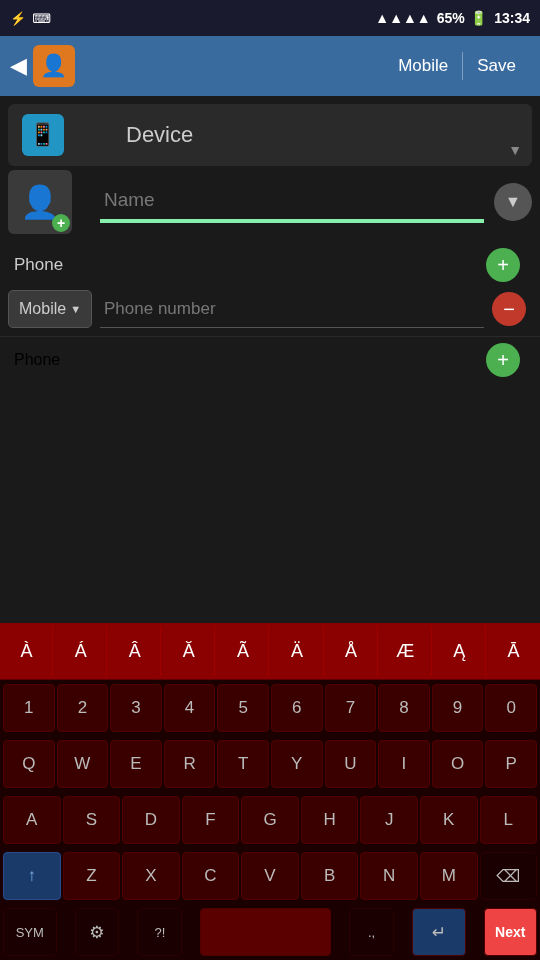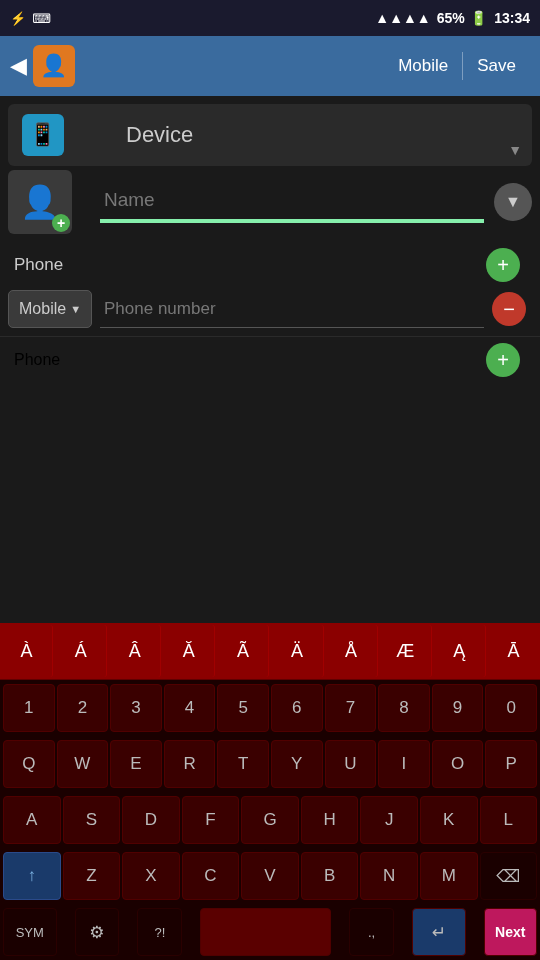--- a/index.html
+++ b/index.html
@@ -312,21 +312,21 @@
     .key-space {
       flex: 3;
       background: #5a0000;
     }
     .key-sym { flex: 1.2; }
     .key-enter {
       background: #1a3a6a;
       flex: 1.2;
     }
     .key-next {
-      background: #be185d;
+      background: #ef4444;
       flex: 1.2;
       color: white;
       font-size: 14px;
       font-weight: bold;
     }
 
     .bottom-kb-row {
       display: flex;
       padding: 3px 2px;
       gap: 16px;

